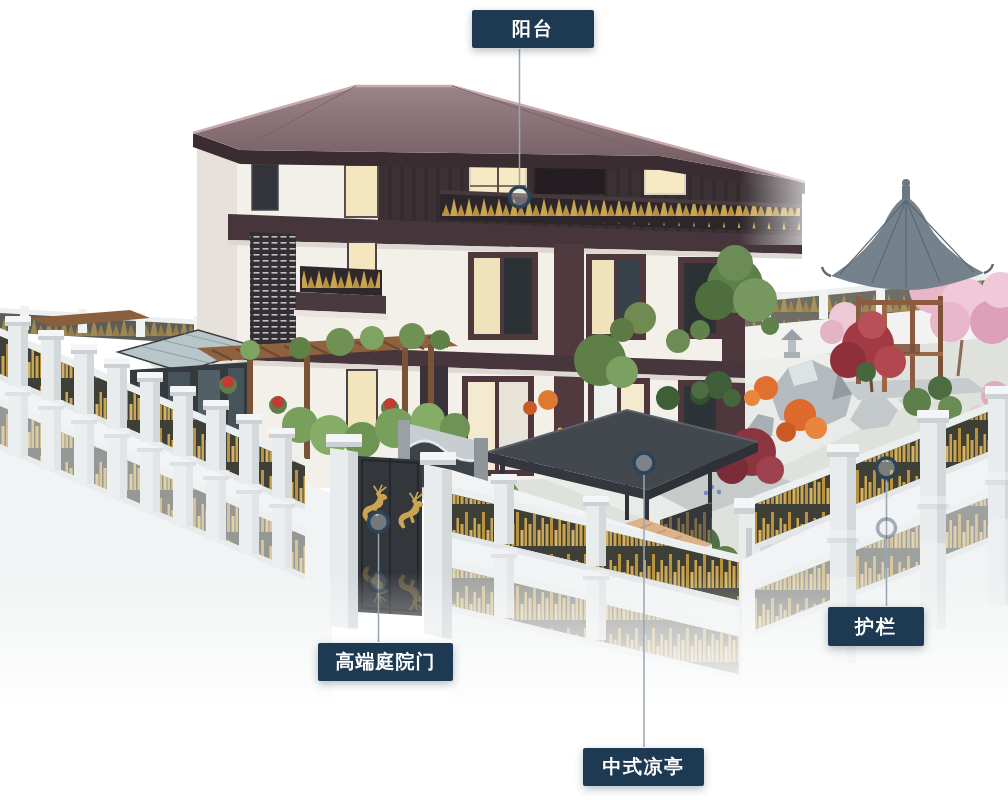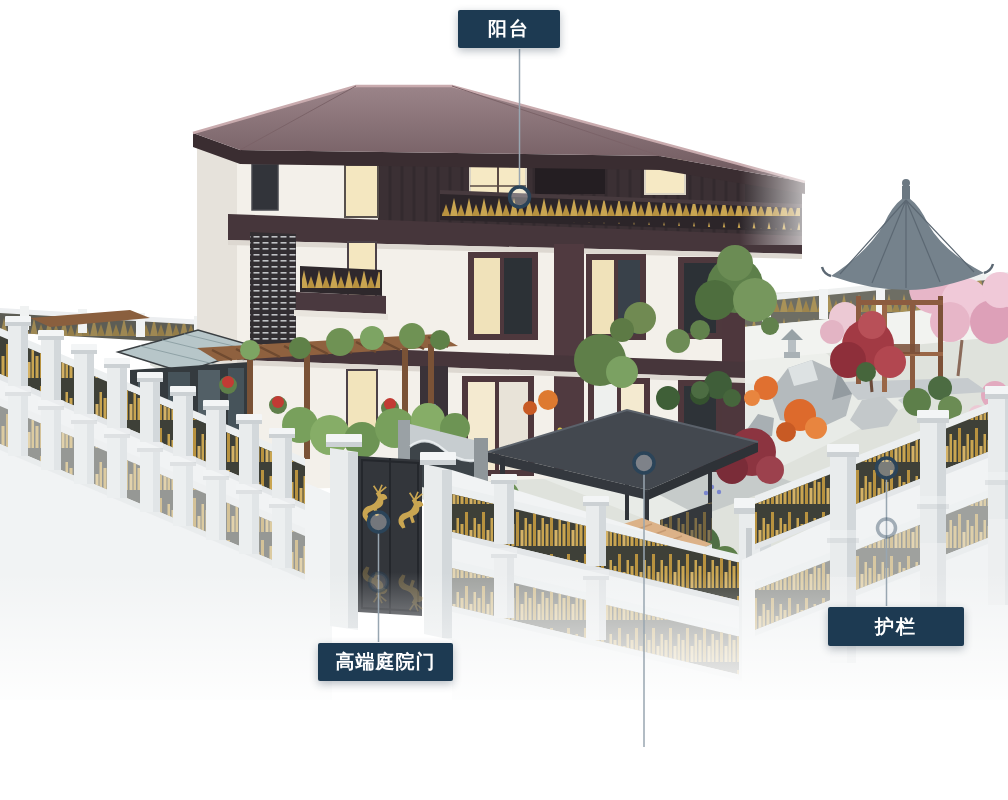--- a/index.html
+++ b/index.html
@@ -445,20 +445,21 @@
   <g stroke="#2b4459" stroke-width="3.5" fill="#eef2f6" fill-opacity="0.35">
     <circle cx="519.5" cy="197" r="10"></circle>
     <circle cx="378.5" cy="522" r="10"></circle>
     <circle cx="644" cy="463" r="10"></circle>
     <circle cx="886.5" cy="468" r="10"></circle>
     <circle cx="378.5" cy="582" r="9" stroke-opacity="0.4" fill-opacity="0.12"></circle>
     <circle cx="886.5" cy="528" r="9" stroke-opacity="0.4" fill-opacity="0.12"></circle>
   </g>
 </svg>
 
-<div class="tag" style="left:458px;top:10px;width:102px;height:38px">阳台</div>
+<div class="tag" style="left:472px;top:10px;width:122px;height:38px">阳台</div>
 
 <div class="tag" style="left:318px;top:643px;width:135px;height:38px;letter-spacing:1px">高端庭院门</div>
 
-
-<div class="tag" style="left:828px;top:607px;width:136px;height:39px">护栏</div>
+<div class="tag" style="left:583px;top:748px;width:121px;height:38px;letter-spacing:1.5px">中式凉亭</div>
+
+<div class="tag" style="left:828px;top:607px;width:96px;height:39px">护栏</div>
 
 </div>
 
 </body></html>

